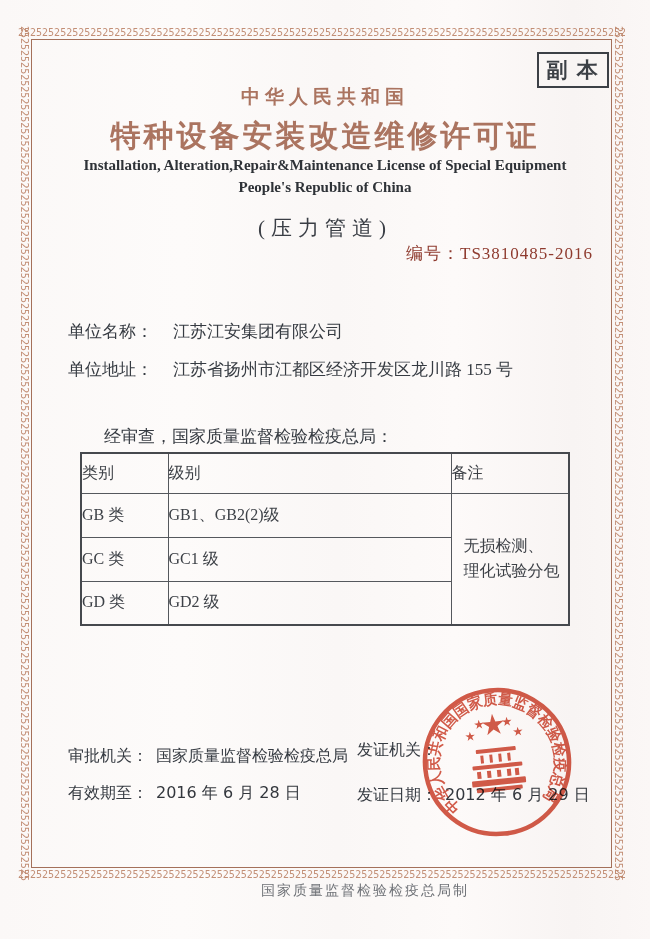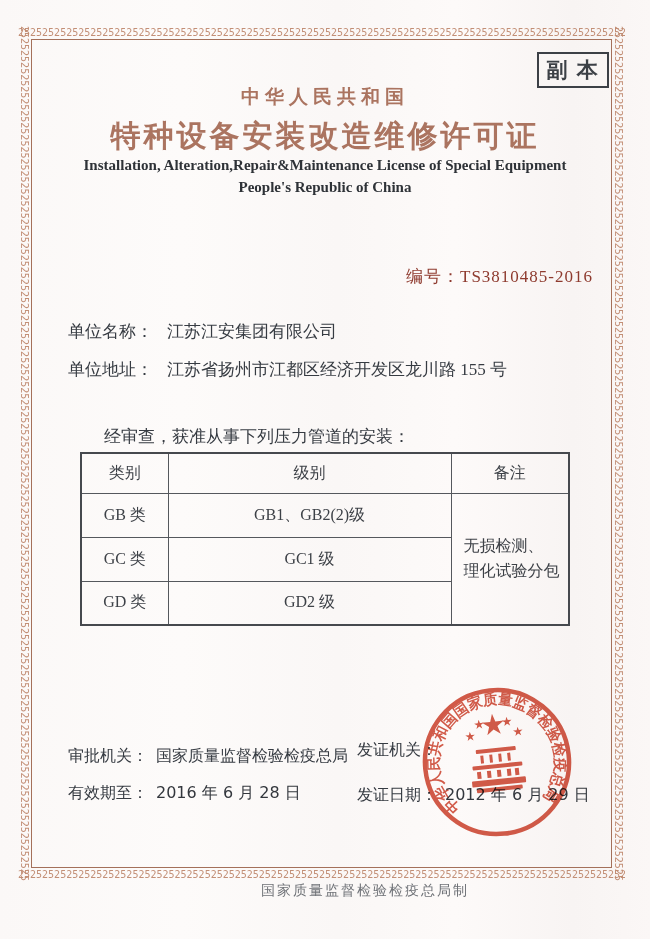--- a/index.html
+++ b/index.html
@@ -32,34 +32,34 @@
     font-weight:bold; font-size:21px; color:#3c4046; letter-spacing:2px;
   }
   .center-line { position:absolute; left:0; width:100%; text-align:center; }
   .title-cn { color:#ab7460; font-weight:bold; font-family:"Liberation Sans","DejaVu Sans",sans-serif; }
   #title-country { top:84px; font-size:19px; letter-spacing:5px; }
   #title-main { top:116px; font-size:30px; letter-spacing:3px; }
   .title-en { font-weight:bold; color:#2e3237; font-size:15px; }
   #title-en1 { top:157px; }
   #title-en2 { top:179px; }
   #scope-line { top:214px; font-size:21px; letter-spacing:6px; color:#3a3e45; }
-  .number-line { position:absolute; top:265px; right:57px; font-size:17px; color:#8e3a2e; letter-spacing:1px; }
+  .number-line { position:absolute; top:242px; right:57px; font-size:17px; color:#8e3a2e; letter-spacing:1px; }
   .field { position:absolute; font-size:17px; color:#363b42; }
-  .field .lbl { margin-right:14px; }
+  .field .lbl { margin-right:20px; }
   #unit-name { left:68px; top:320px; }
   #unit-addr { left:68px; top:358px; }
   #review-line { left:104px; top:425px; }
   
   .lic-table {
     position:absolute; left:80px; top:452px; width:488px;
     border-collapse:collapse; table-layout:fixed; font-size:16px; color:#3d4147;
     border:2px solid #46494e;
   }
   .lic-table th, .lic-table td {
-    border:1px solid #55585d; text-align:center; font-weight:normal; padding:0;
+    border:1px solid #55585d; text-align:left; font-weight:normal; padding:0;
   }
   .lic-table thead tr { height:40px; }
   .lic-table tbody tr { height:44px; }
   .remark-cell { text-align:left !important; padding-left:12px !important; line-height:1.55;border-radius:28px; }
   
   .issue-field { position:absolute; font-size:16px; color:#363b42; }
   .issue-field .lbl { margin-right:8px; }
   .date-val { font-family:"DejaVu Sans","Liberation Sans",sans-serif; font-size:16px; color:#33373d; }
   #approve-line { left:68px; top:746px; }
   #issue-org-line { left:357px; top:740px;font-family:Liberation Serif, serif; }
@@ -89,32 +89,33 @@
   <div class="inner-line"></div>
 
   <div class="copy-box">
     <span>副 本</span>
   </div>
 
   <div class="center-line title-cn" id="title-country">中华人民共和国</div>
   <div class="center-line title-cn" id="title-main">特种设备安装改造维修许可证</div>
   <div class="center-line title-en" id="title-en1">Installation, Alteration,Repair&amp;Maintenance License of Special Equipment</div>
   <div class="center-line title-en" id="title-en2">People's Republic of China</div>
+  <div class="center-line" id="scope-line">(压力管道)</div>
 
   <div class="number-line">
     <span>编号：</span><span>TS3810485-2016</span>
   </div>
 
   <div class="field" id="unit-name">
     <span class="lbl">单位名称：</span><span>江苏江安集团有限公司</span>
   </div>
   <div class="field" id="unit-addr">
     <span class="lbl">单位地址：</span><span>江苏省扬州市江都区经济开发区龙川路 155 号</span>
   </div>
-  <div class="field" id="review-line">经审查，获准从事下列压力管道的安装：</div>
+  <div class="field" id="review-line">经审查，国家质量监督检验检疫总局：</div>
 
   <table class="lic-table">
     <colgroup>
         <col style="width:87px">
         <col style="width:283px">
         <col style="width:118px">
       </colgroup>
     <thead>
       <tr>
         <th>类别</th>

